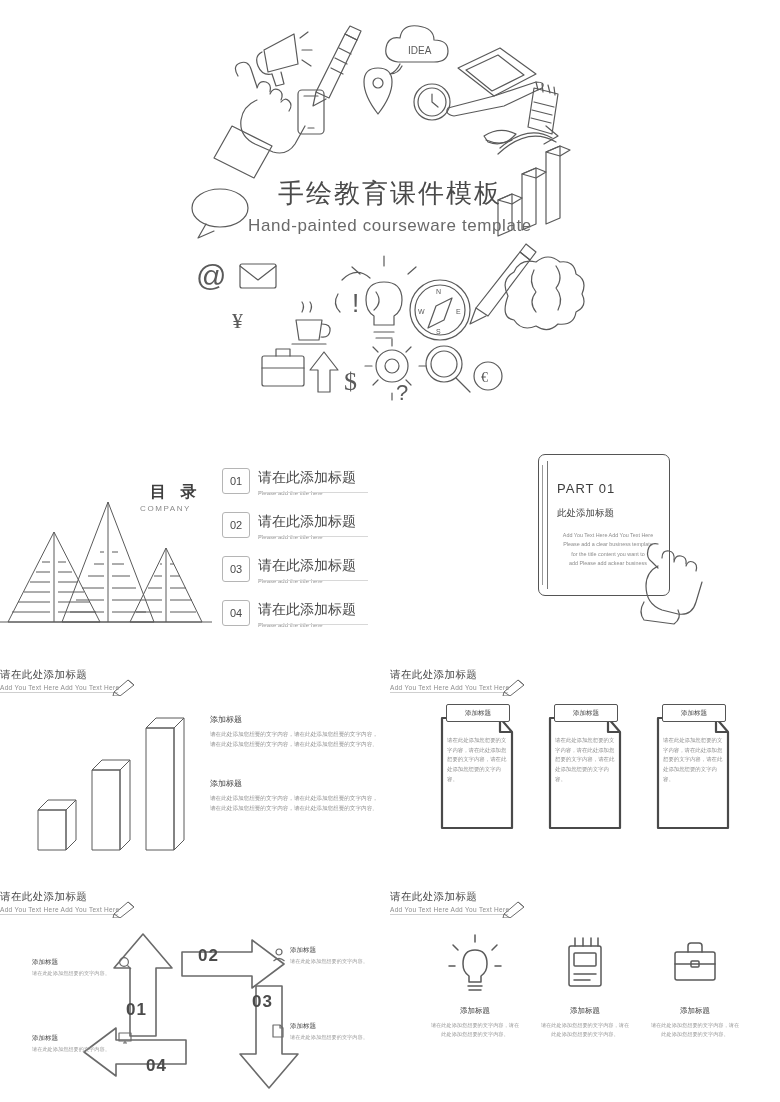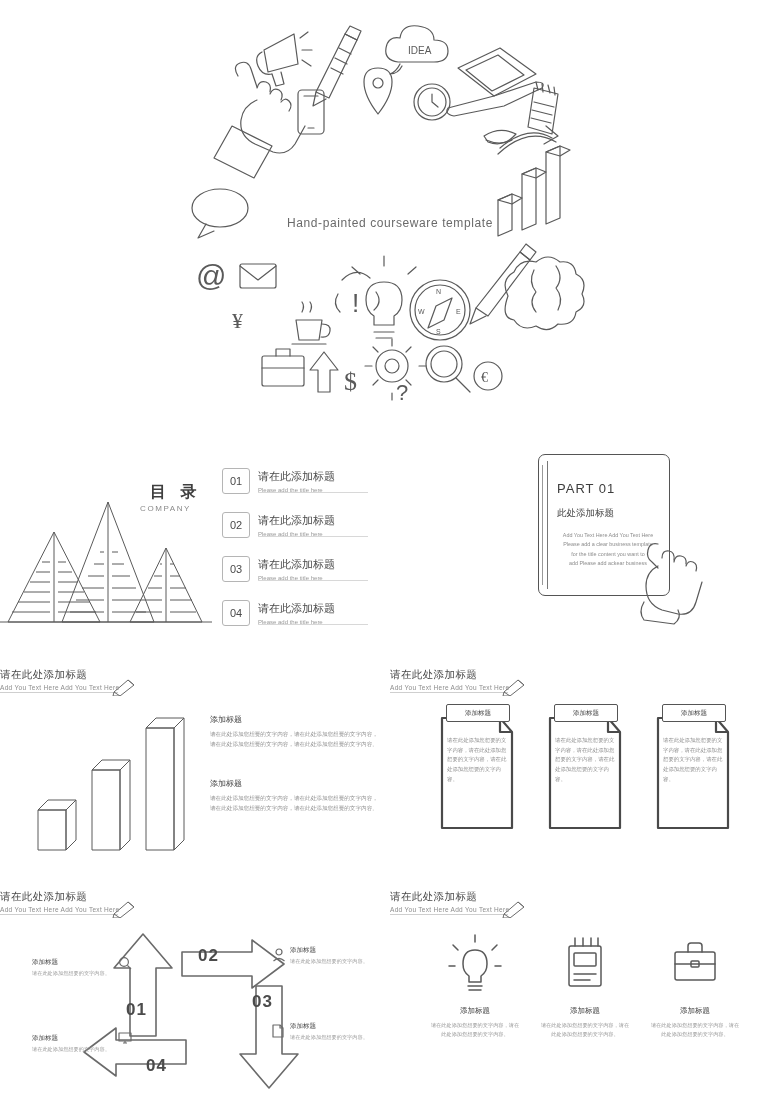--- a/index.html
+++ b/index.html
@@ -36,21 +36,21 @@
     font-size: 26px;
     letter-spacing: 2px;
     color: #4a4a4a;
     font-weight: normal;
   }
   .cover-sub {
     position: absolute;
     left: 0; right: 0;
     top: 208px;
     text-align: center;
-    font-size: 12px;
+    font-size: 17px;
     letter-spacing: .6px;
     color: #6a6a6a;
   }
   .doodle-svg { position: absolute; left: 0; top: 0; }
 
   
   .sec-head {
     position: absolute;
     width: 300px;
   }
@@ -98,21 +98,21 @@
     left: 0; top: 0;
     width: 26px; height: 24px;
     border: 1px solid #b5b5b5;
     border-radius: 3px;
     font-size: 11px;
     color: #4a4a4a;
     display: flex; align-items: center; justify-content: center;
     background: #fff;
   }
   .cat-txt { position: absolute; left: 36px; top: 1px; width: 112px; }
-  .cat-txt .cn { font-size: 11px; color: #4a4a4a; margin: 0; }
+  .cat-txt .cn { font-size: 14px; color: #4a4a4a; margin: 0; }
   .cat-txt .en { font-size: 6px; color: #9a9a9a; margin: 3px 0 0 0; }
   .cat-line { position: absolute; left: 36px; top: 24px; width: 110px; height: 1px; background: #d8d8d8; }
 
   
   #slide-part { left: 390px; top: 432px; width: 390px; height: 238px; }
   .part-card {
     position: absolute;
     left: 148px; top: 22px;
     width: 130px; height: 140px;
     border: 1.6px solid #555;
@@ -377,20 +377,21 @@
         <circle cx="444" cy="356" r="13"></circle>
         <path d="M456 370 l14 14"></path>
       </g>
 
       <g>
         <circle cx="488" cy="368" r="14"></circle>
         <text x="481" y="374" font-family="Liberation Serif, serif" font-size="14" fill="#5a5a5a" stroke="none">€</text>
       </g>
     </svg>
 
+    <div class="cover-title">手绘教育课件模板</div>
     <div class="cover-sub">Hand-painted courseware template</div>
   </div>
 </div>
 
 <div class="slide" id="slide-catalog">
   <svg width="230" height="200" viewBox="0 0 230 200" style="position:absolute;left:0;top:30px;" fill="none" stroke="#5a5a5a" stroke-width="1" stroke-linejoin="round">
     <path d="M8 160 L54 70 L100 160 Z"></path>
     <path d="M54 70 L54 160"></path>
     <path d="M12 150 L50 150 M18 140 L50 140 M24 130 L50 130 M30 120 L50 120 M36 110 L50 110 M42 100 L50 100"></path>
     <path d="M58 150 L96 150 M58 140 L90 140 M58 130 L84 130 M58 120 L78 120 M58 110 L72 110 M58 100 L66 100"></path>

